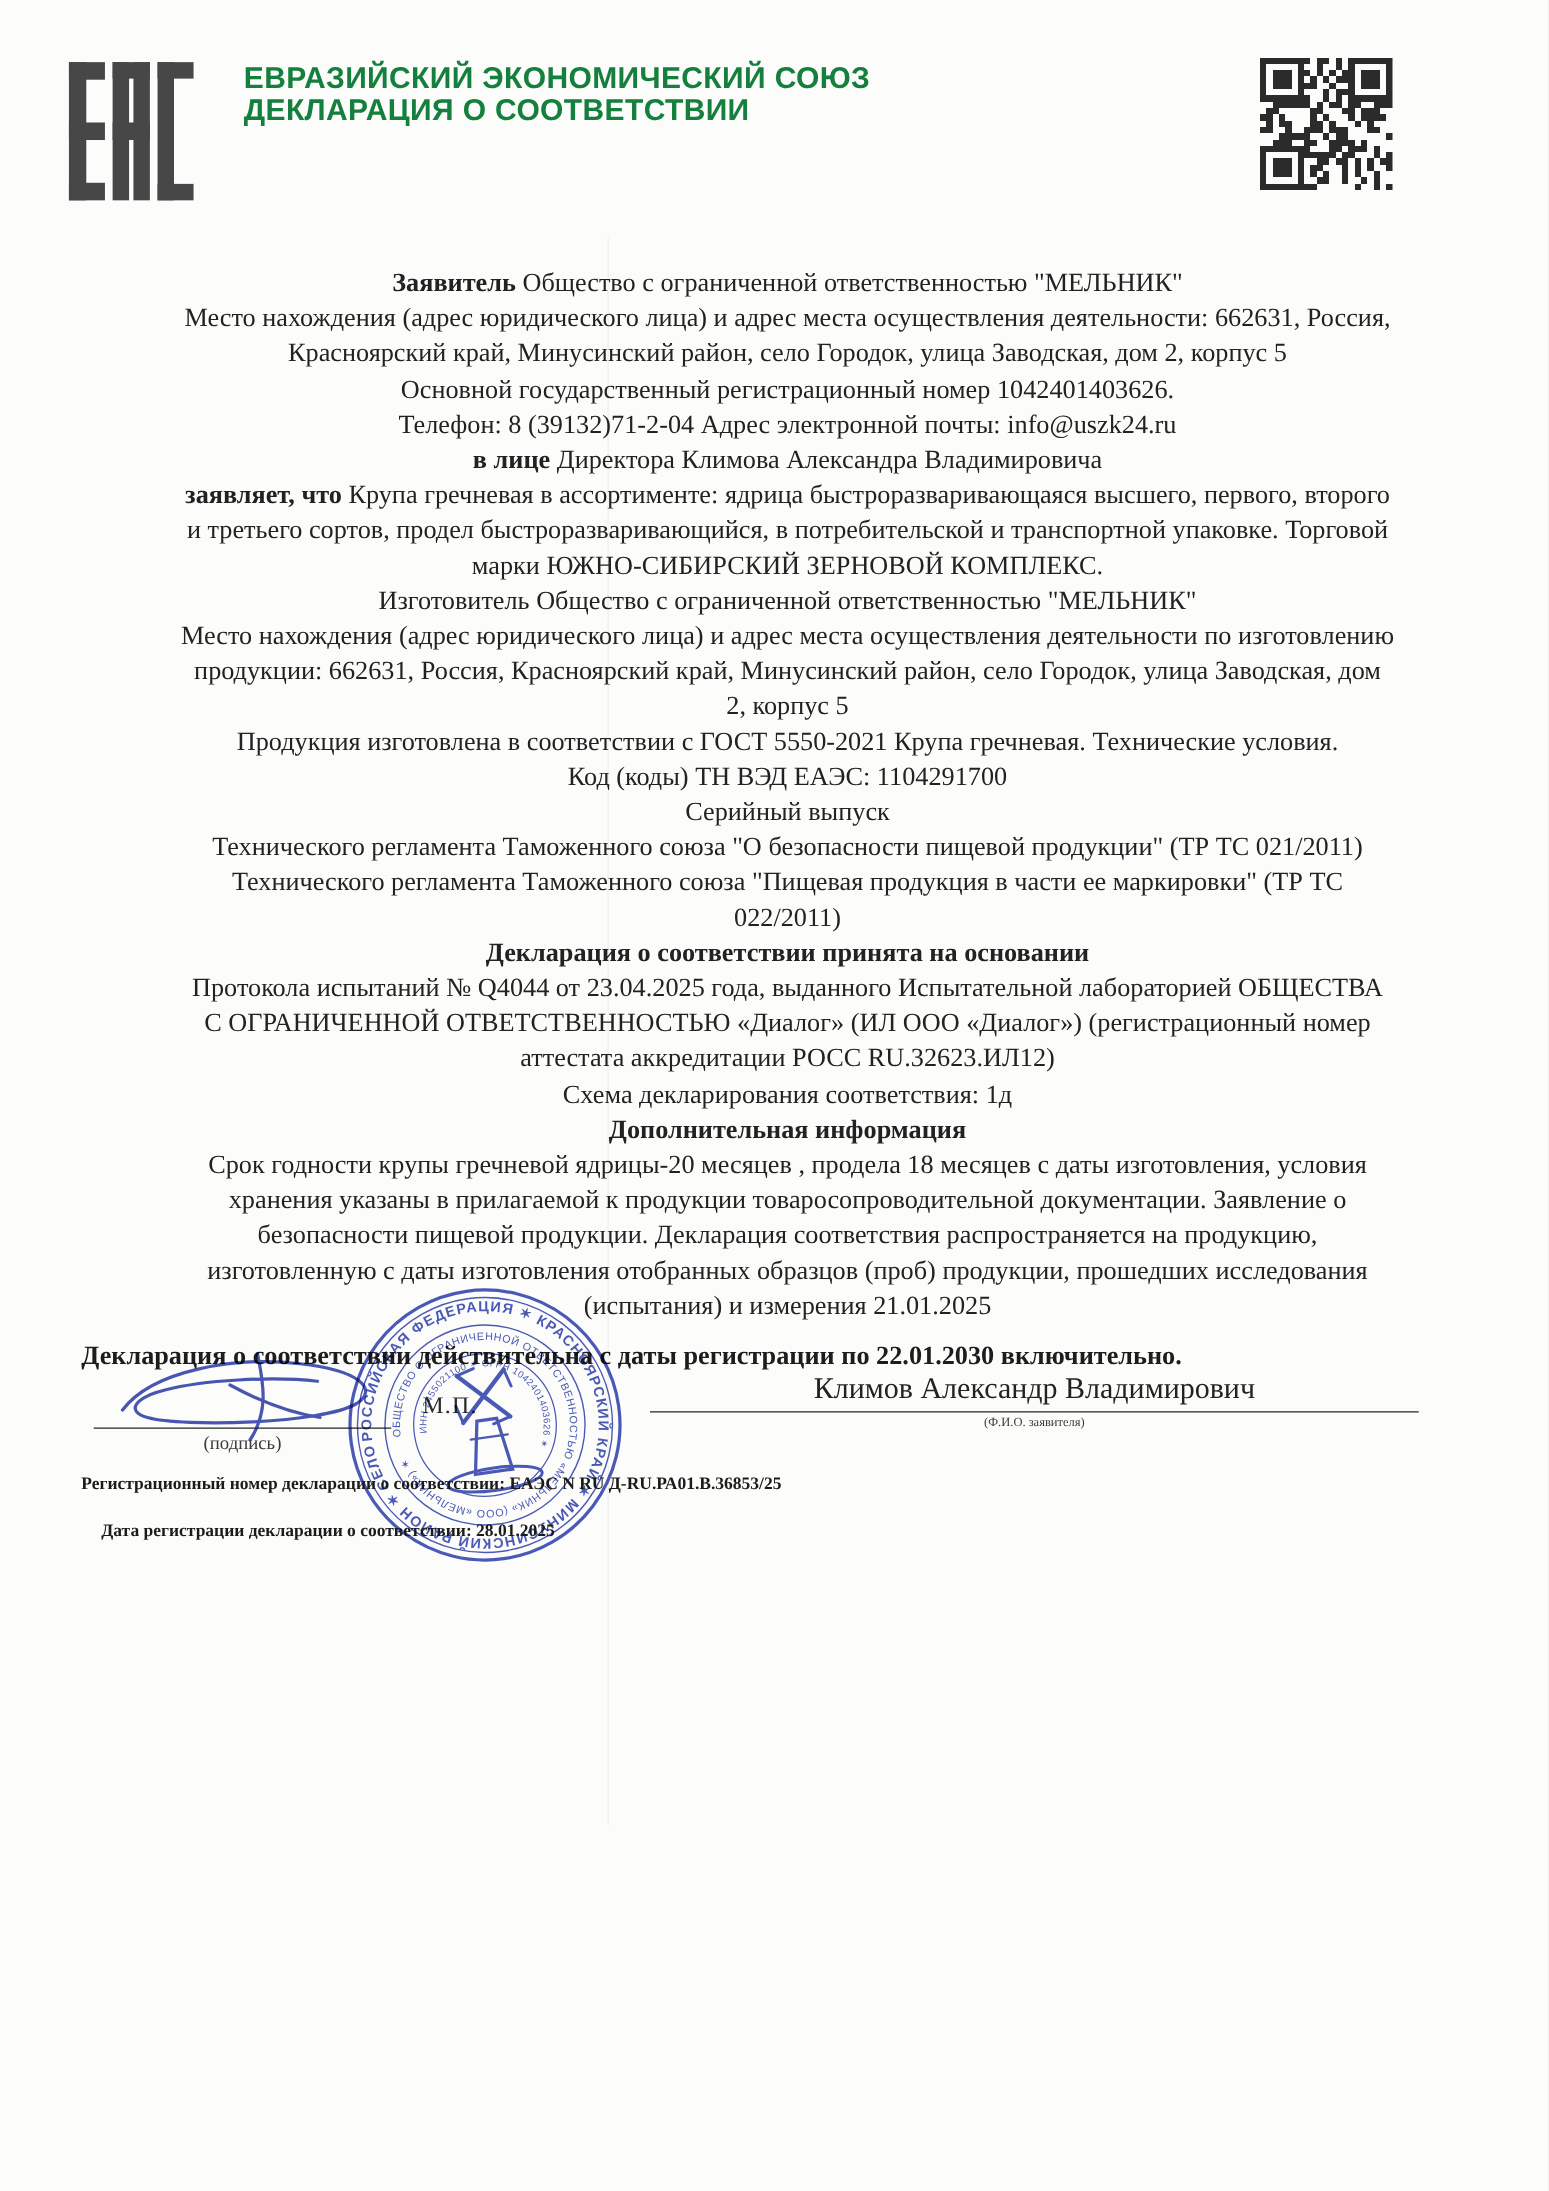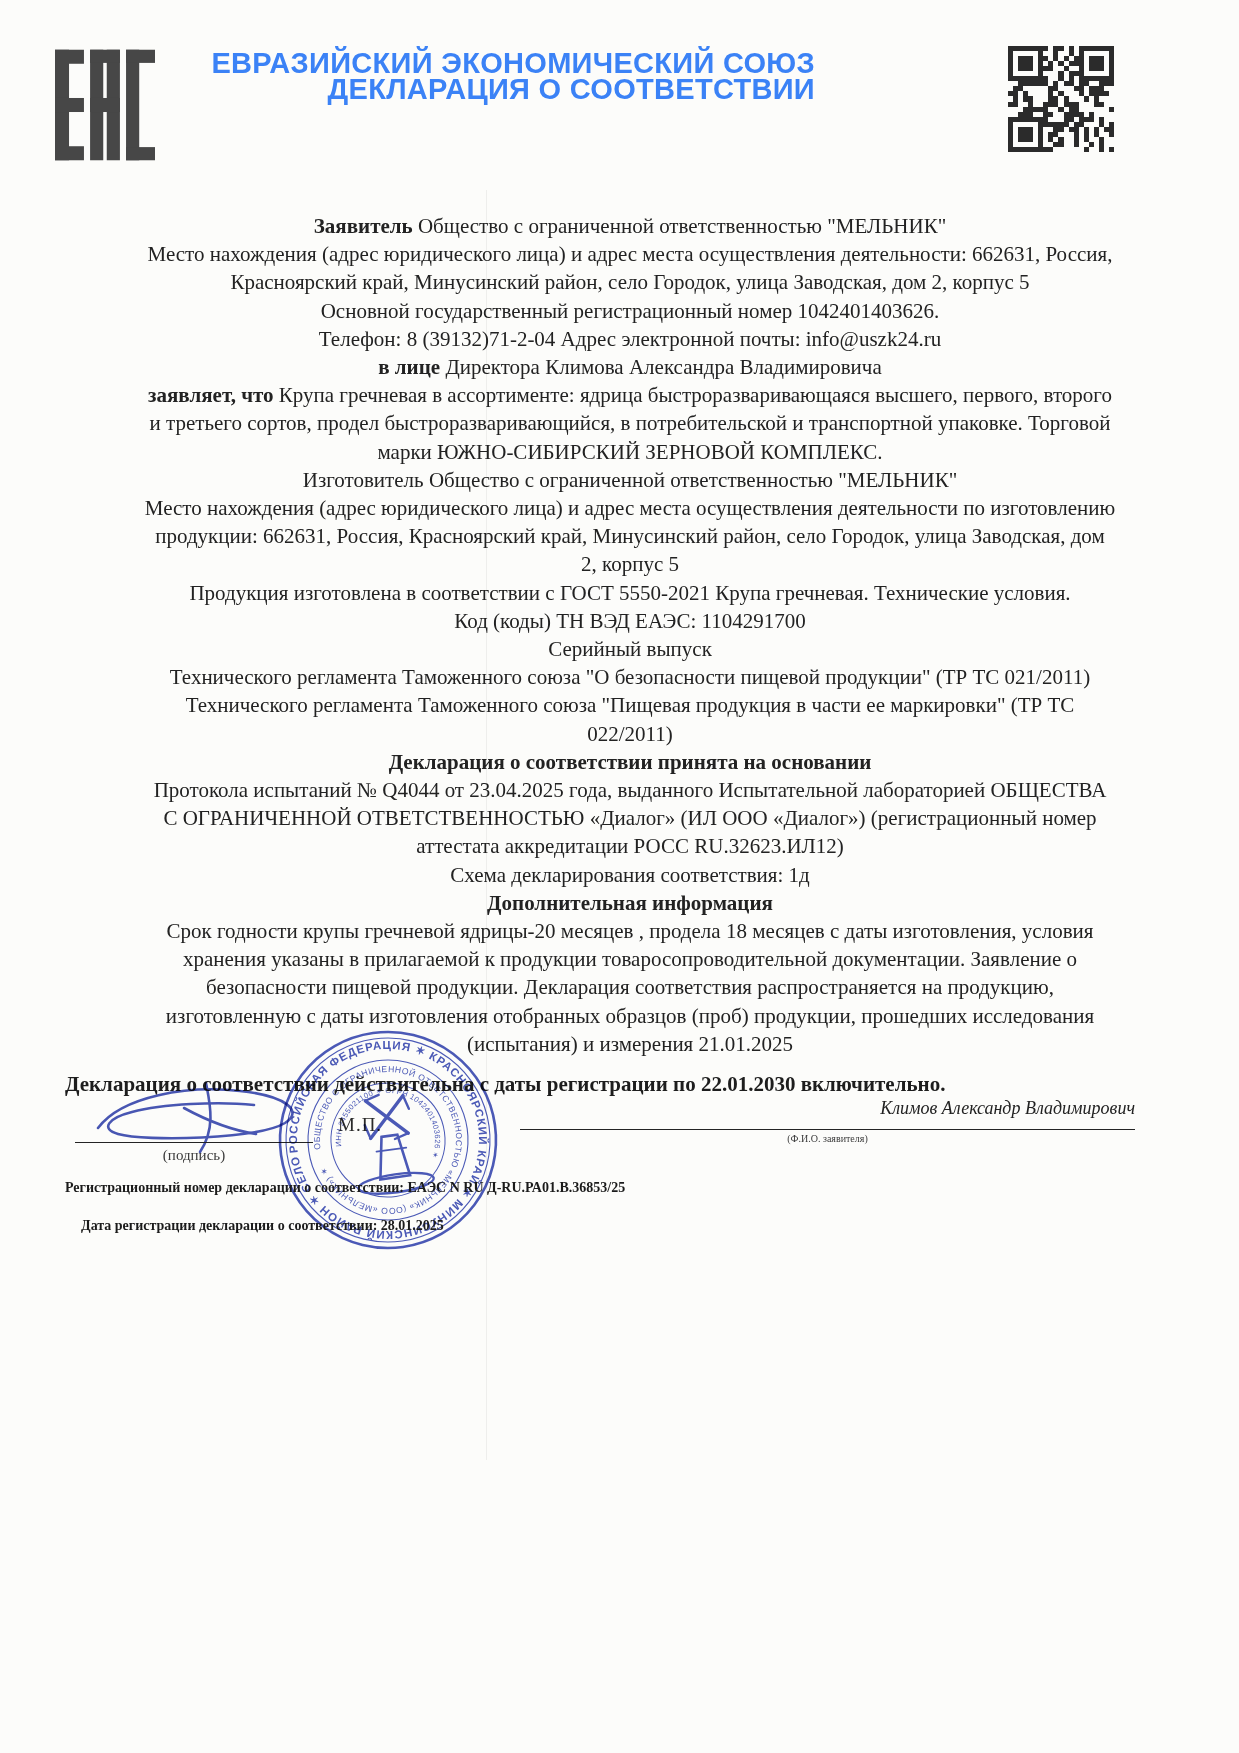--- a/index.html
+++ b/index.html
@@ -5,21 +5,21 @@
   html,body{margin:0;padding:0;background:#e8e8e6;}
   .page{
     position:relative;width:1239px;height:1753px;margin:0 auto;
     background:#fcfcfa;overflow:hidden;
     font-family:"Liberation Serif",serif;color:#222;
   }
   .abs{position:absolute;text-align:center;}
   
   .title{
     font-family:"Liberation Sans",sans-serif;font-weight:bold;
-    font-size:29px;line-height:26px;text-align:right;color:#3b82f6;
+    font-size:24px;line-height:26px;text-align:left;color:#15803d;
     letter-spacing:.3px;
   }
   .eac-logo svg{display:block;}
   
   .bodytext{font-size:21px;line-height:28.2px;width:1130px;}
   .ln{margin:0;white-space:nowrap;}
   .ln b{font-weight:bold;}
   .boldline{font-weight:bold;font-size:21px;white-space:nowrap;color:#1d1d1d;}
   .reg{font-weight:bold;font-size:14px;white-space:nowrap;color:#1b1b1b;}
   .cap{font-size:15px;color:#3c3c3c;text-align:center;}
@@ -259,21 +259,21 @@
         <path d="M96,30 C118,42 142,52 168,56"></path>
       </g>
     </svg>
   </div>
 
   <div class="abs uline" style="left:75px;top:1142px;width:238px;"></div>
   <div class="abs cap" style="left:75px;top:1147px;width:238px;">(подпись)</div>
 
   <div class="abs mp" style="left:338px;top:1114px;">М.П.</div>
 
-  <div class="abs" style="left:520px;top:1098px;width:615px;text-align:right;font-size:18px;font-style:italic;">Климов Александр Владимирович</div>
+  <div class="abs" style="left:520px;top:1098px;width:615px;text-align:center;font-size:24px;">Климов Александр Владимирович</div>
   <div class="abs uline" style="left:520px;top:1129px;width:615px;"></div>
   <div class="abs cap-small" style="left:520px;top:1133px;width:615px;">(Ф.И.О. заявителя)</div>
 
   <div class="abs stamp-wrap" style="left:276px;top:1028px;">
     <svg width="224" height="224" viewBox="0 0 224 224">
       <g transform="rotate(-8 112 112)" stroke="#3c4cb4" fill="none">
         <circle cx="112" cy="112" r="108" stroke-width="2.6"></circle>
         <circle cx="112" cy="112" r="102" stroke-width="1.1"></circle>
         <circle cx="112" cy="112" r="80" stroke-width="1.1"></circle>
         <circle cx="112" cy="112" r="57" stroke-width="1.0"></circle>

